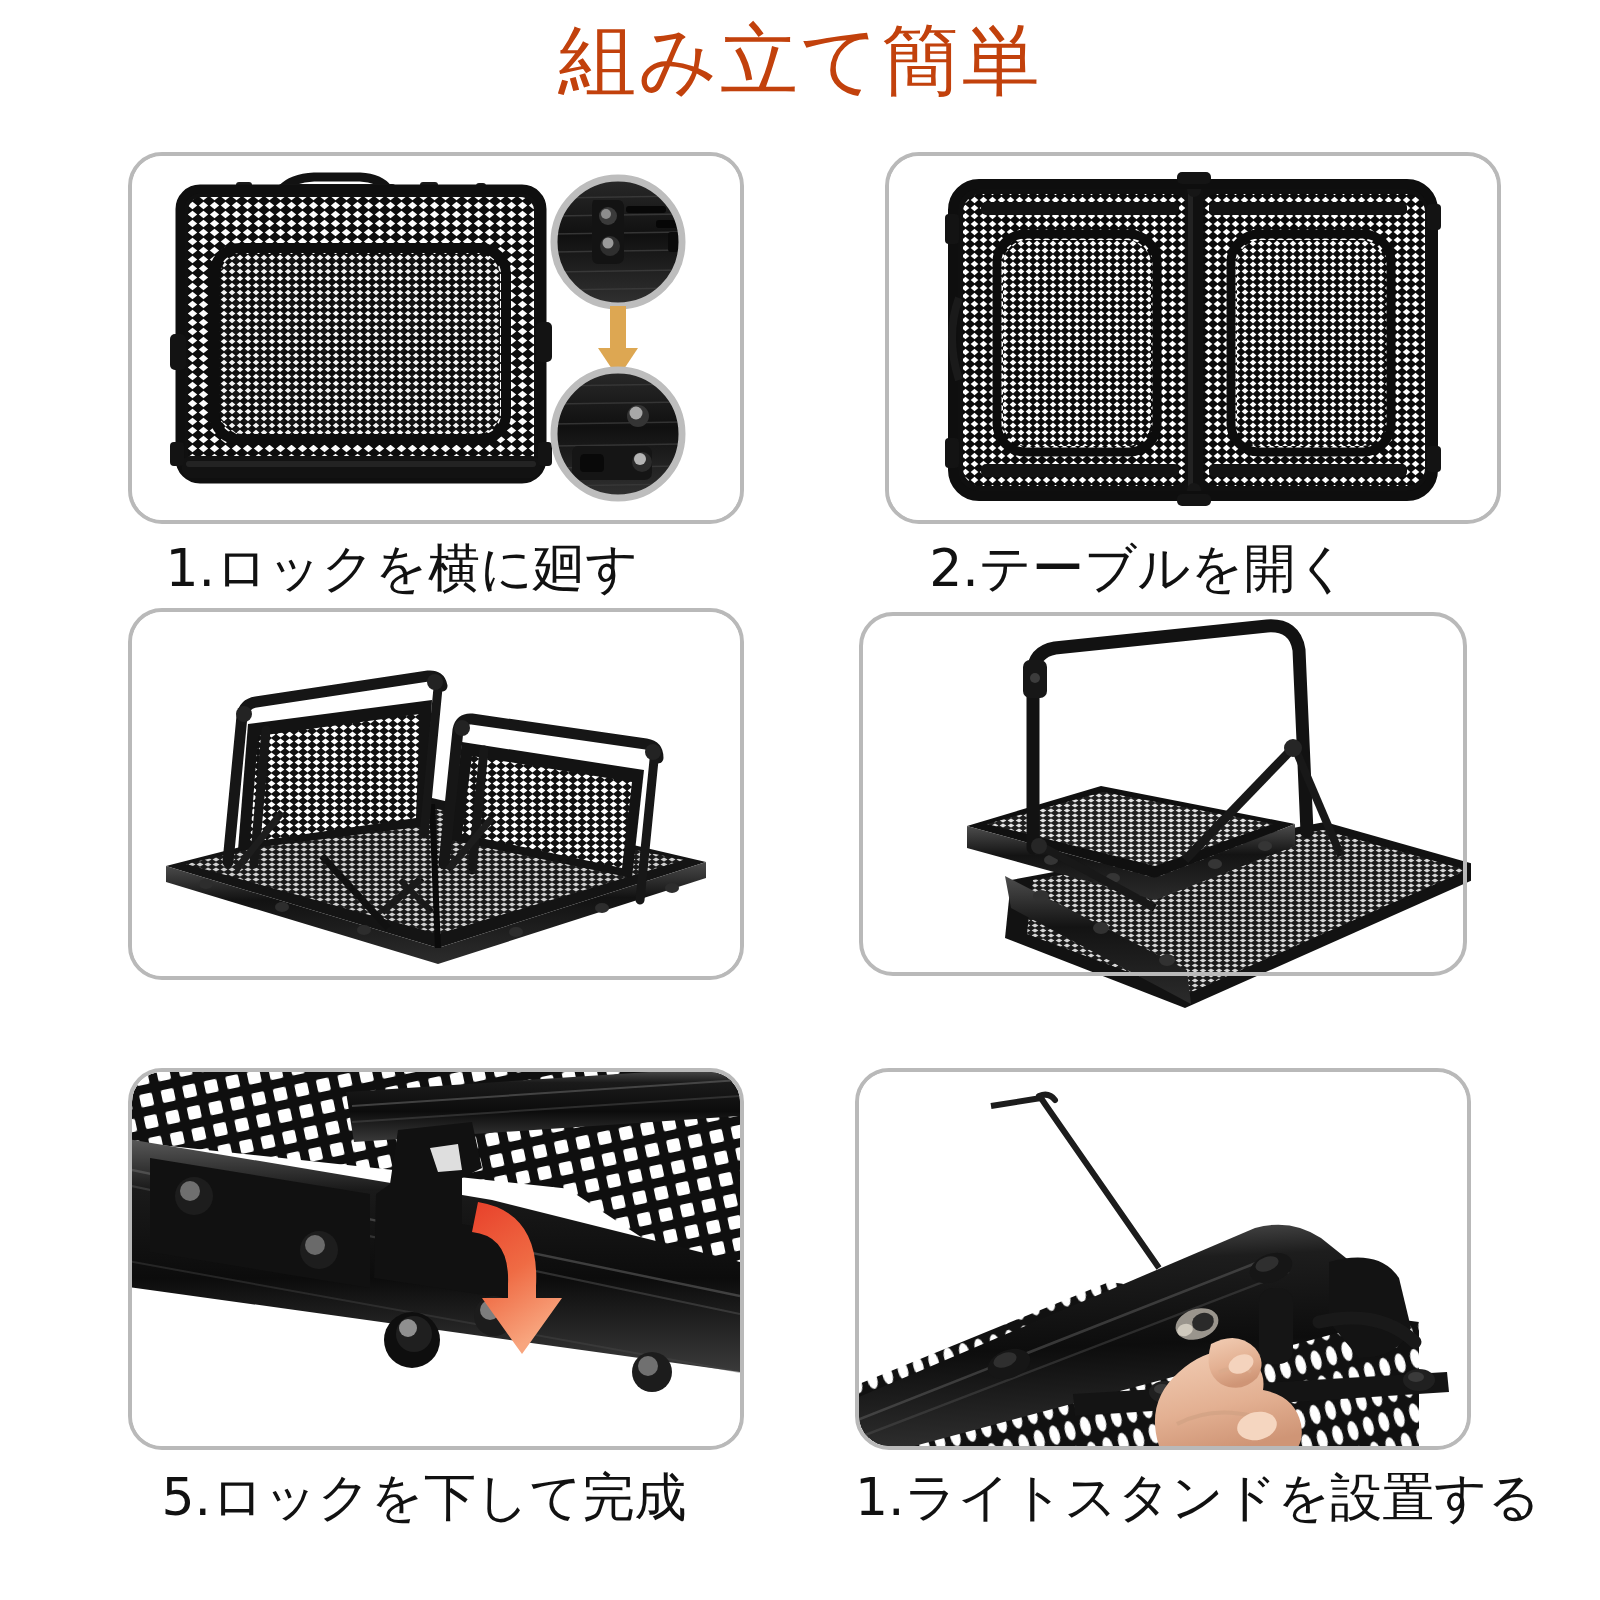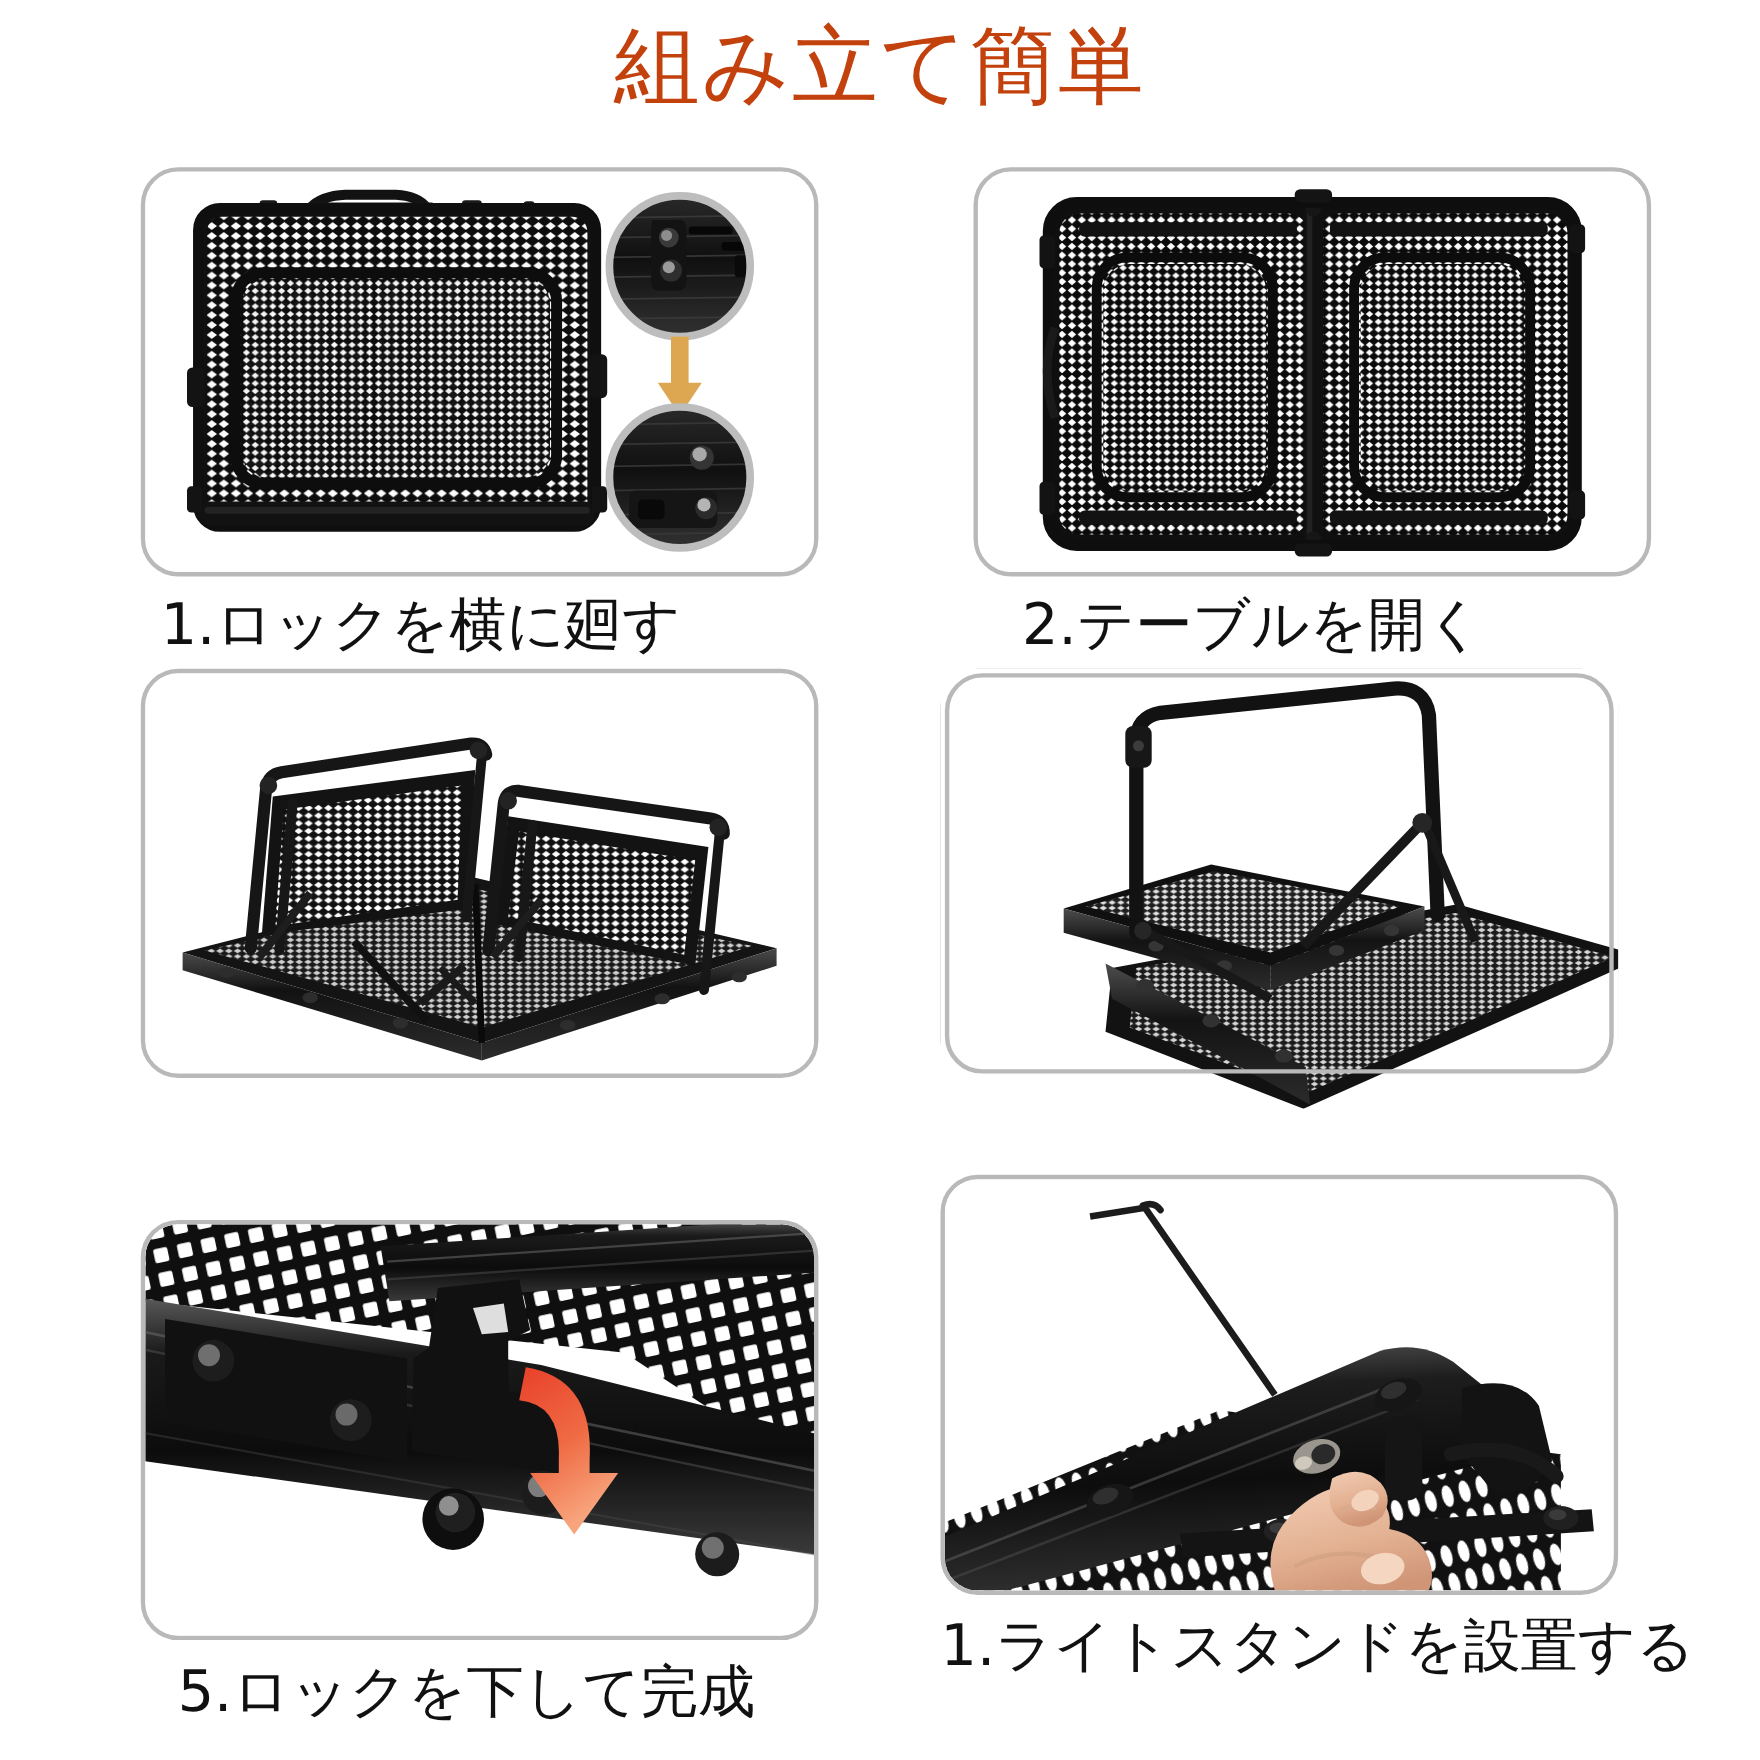--- a/index.html
+++ b/index.html
@@ -49,21 +49,21 @@
   svg{display:block;}
   .nosel{user-select:none;}
 </style>
 </head>
 <body class="nosel">
 
 <div id="page-title">組み立て簡単</div>
 
 <div id="grid">
 
-  <div class="cell" style="left:128px;top:12px;width:509px;height:440px;">
+  <div class="cell" style="left:128px;top:12px;width:509px;height:440px;padding-left:39px;">
     <div class="photo" style="width:616px;height:372px;">
       <div class="clipwrap">
         <svg width="608" height="364" viewBox="0 0 608 364">
           <defs>
             <pattern id="mesh1" width="11" height="9" patternUnits="userSpaceOnUse">
               <rect width="11" height="9" fill="#0d0d0d"></rect>
               <path d="M5.5 0.8 L10.2 4.5 L5.5 8.2 L0.8 4.5 Z" fill="#fdfdfd"></path>
             </pattern>
             <pattern id="mesh1b" width="8" height="7" patternUnits="userSpaceOnUse">
               <rect width="8" height="7" fill="#0d0d0d"></rect>
@@ -361,21 +361,21 @@
               <circle cx="438" cy="140" r="9" fill="#262626"></circle>
               <circle cx="184" cy="238" r="8" fill="#262626"></circle>
             </g>
           </g>
         </svg>
       </div>
       <div style="position:absolute;inset:0;border:4px solid #b9b9b9;border-radius:34px;box-sizing:border-box;pointer-events:none;"></div>
     </div>
   </div>
 
-  <div class="cell" style="left:128px;top:969px;width:592px;height:460px;">
+  <div class="cell" style="left:128px;top:928px;width:592px;height:460px;">
     <div class="photo" style="width:616px;height:382px;">
       <div class="clipwrap">
         <svg width="608" height="374" viewBox="0 0 608 374">
           <defs>
             <pattern id="mesh5" width="22" height="22" patternUnits="userSpaceOnUse" patternTransform="rotate(-12)">
               <rect width="22" height="22" fill="#0f0f0f"></rect>
               <rect x="2" y="2" width="13" height="13" rx="2" fill="#ffffff"></rect>
             </pattern>
             <linearGradient id="barG5" x1="0" y1="0" x2="0" y2="1">
               <stop offset="0" stop-color="#5a5a5a"></stop>

